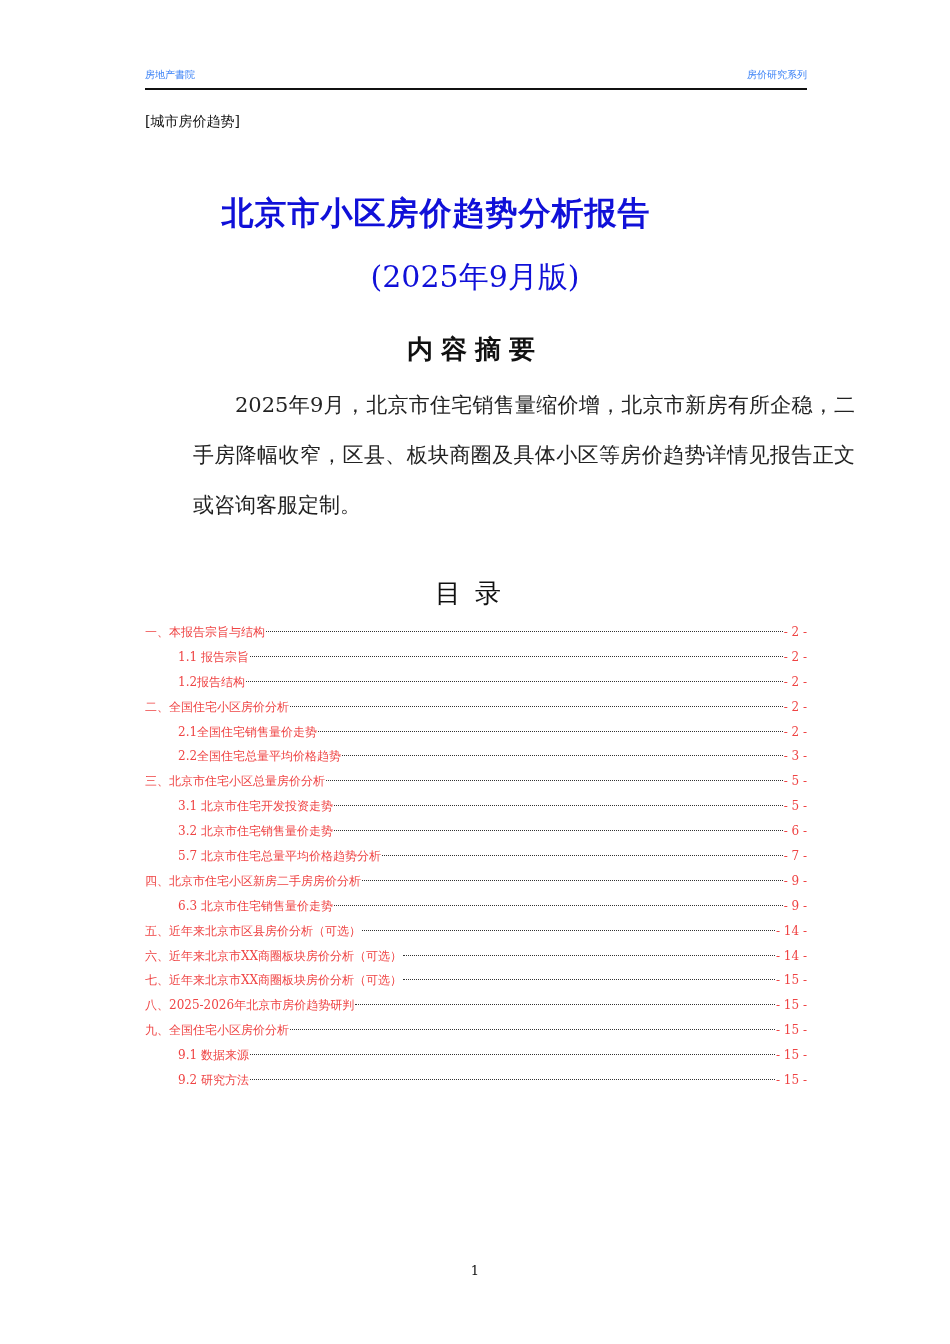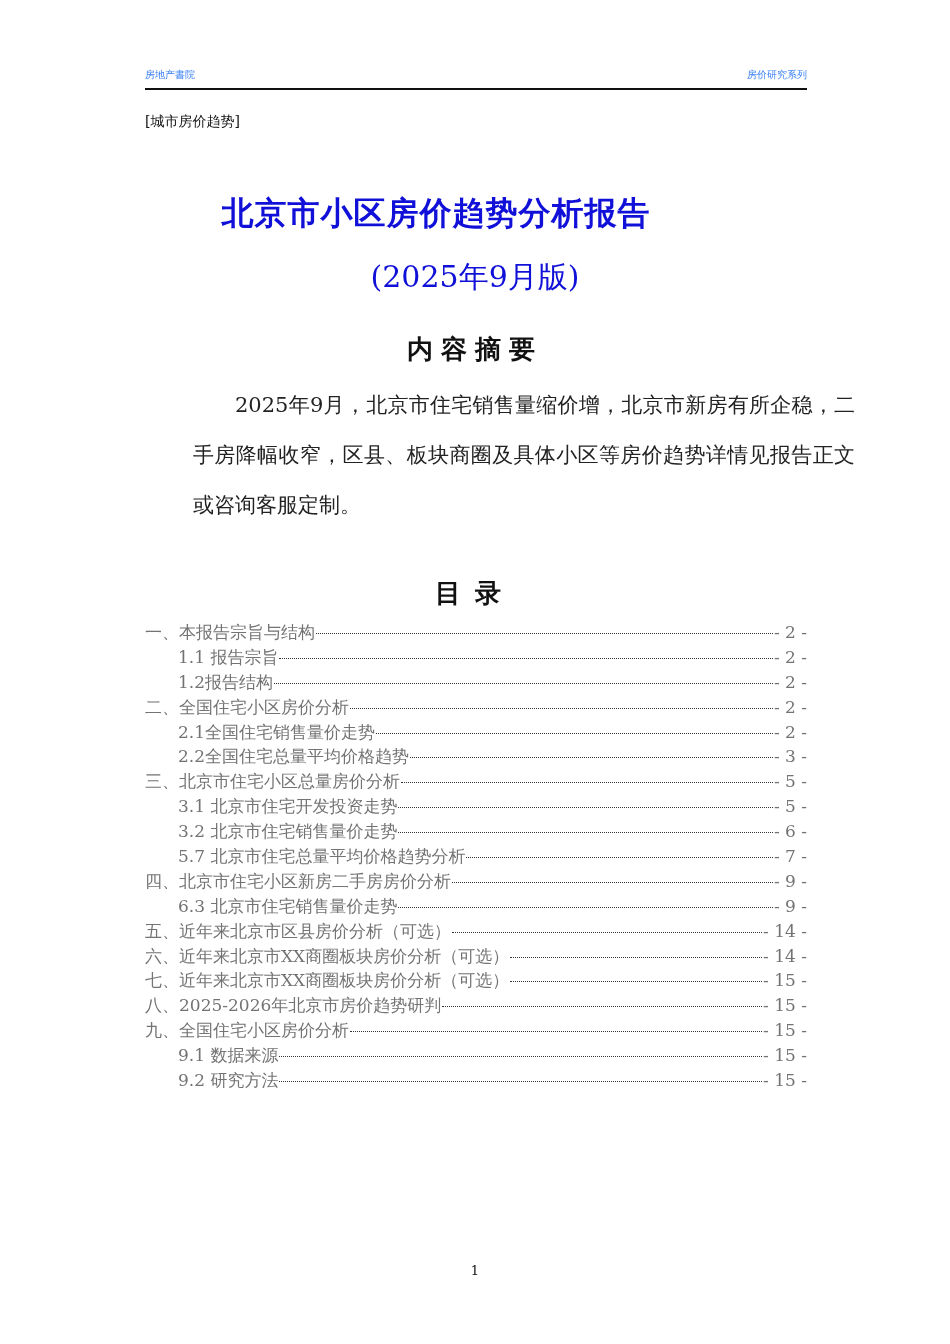--- a/index.html
+++ b/index.html
@@ -38,26 +38,26 @@
     font-family: Liberation Mono, monospace;
   }
   .abstract-body {
     position: absolute; left: 145px; top: 380px; width: 662px;
     font-size: 21px; line-height: 50px; text-indent: 42px; text-align: justify;
     color: #222;
     margin-left: 48px;
   }
   .toc-heading {
     position: absolute; left: 0; top: 576px; width: 950px; text-align: center;
-    font-size: 26px; font-weight: bold; letter-spacing: 14px;
+    font-size: 26px; font-weight: normal; letter-spacing: 14px;
     font-family: "DejaVu Sans", "Liberation Sans", sans-serif;
   }
   .toc {
     position: absolute; left: 145px; top: 620px; width: 662px;
-    font-size: 17px; color: #737373;
+    font-size: 12px; color: #ef4444;
   }
   .toc-row {
     display: flex; align-items: baseline; height: 24.9px; line-height: 24.9px;
     white-space: nowrap; cursor: pointer;
   }
   .toc-row.level-2 { padding-left: 33px; justify-content: space-between; }
   .toc-row .label { flex: 0 0 auto; }
   .toc-row .leader {
     flex: 1 1 auto; overflow: hidden; margin: 0 1px;
     border-bottom: 1.5px dotted #333; position: relative; top: -4px; height: 0;

